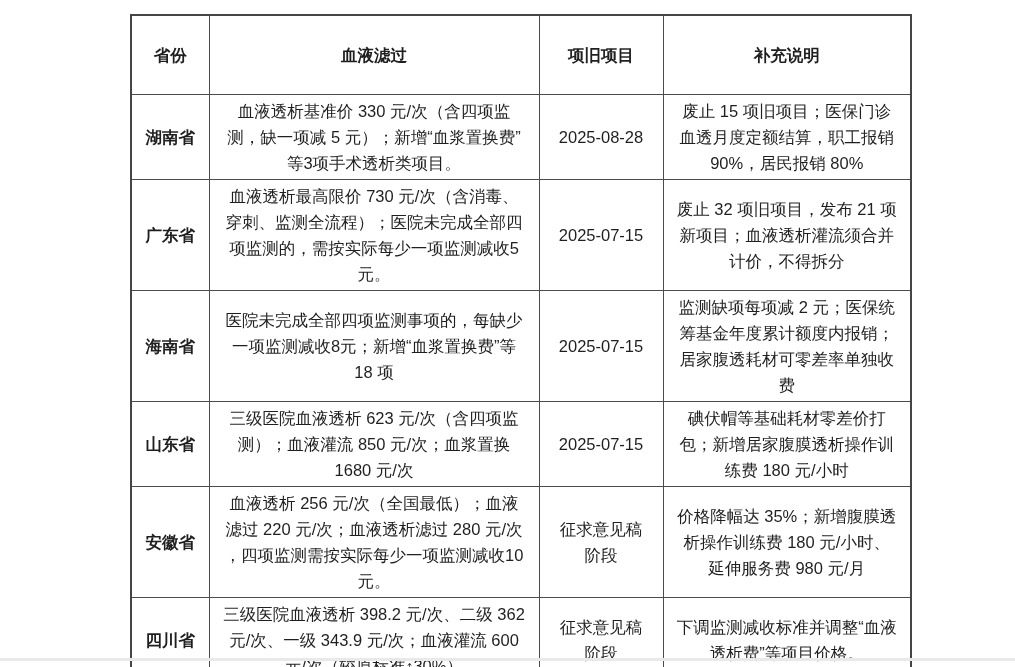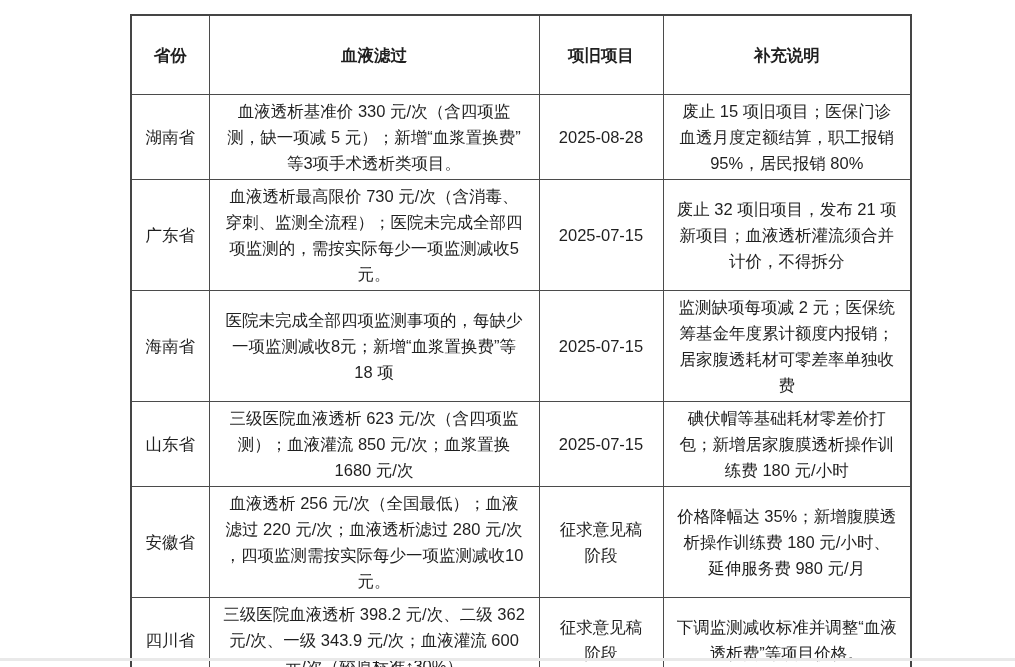--- a/index.html
+++ b/index.html
@@ -42,21 +42,21 @@
   }
   thead tr { height: 79px; }
   tbody tr:nth-child(1) { height: 85px; }
   tbody tr:nth-child(2) { height: 77px; }
   tbody tr:nth-child(3) { height: 78px; }
   tbody tr:nth-child(4) { height: 78px; }
   tbody tr:nth-child(5) { height: 78px; }
   tbody tr:nth-child(6) { height: 78px; }
   tbody tr:nth-child(7) { height: 83px; }
   th { font-weight: bold; }
-  td.province { font-weight: normal; margin-left: 28px; }
+  td.province { font-weight: bold; margin-left: 28px; }
   col.c-province { width: 78px; }
   col.c-adjust   { width: 330px; }
   col.c-time     { width: 124px; }
   col.c-notes    { width: 248px; }
   .bottom-streak {
     position: absolute;
     left: 0px;
     top: 658px;
     width: 1015px;
     height: 3px;
@@ -81,21 +81,21 @@
           <th>血液滤过</th>
           <th>项旧项目</th>
           <th>补充说明</th>
         </tr>
       </thead>
       <tbody>
         <tr>
           <td class="province">湖南省</td>
           <td>血液透析基准价 330 元/次（含四项监测，缺一项减 5 元）；新增“血浆置换费”等3项手术透析类项目。</td>
           <td>2025-08-28</td>
-          <td>废止 15 项旧项目；医保门诊血透月度定额结算，职工报销 95%，居民报销 80%</td>
+          <td>废止 15 项旧项目；医保门诊血透月度定额结算，职工报销 90%，居民报销 80%</td>
         </tr>
         <tr>
           <td class="province">广东省</td>
           <td>血液透析最高限价 730 元/次（含消毒、穿刺、监测全流程）；医院未完成全部四项监测的，需按实际每少一项监测减收5元。</td>
           <td>2025-07-15</td>
           <td>废止 32 项旧项目，发布 21 项新项目；血液透析灌流须合并计价，不得拆分</td>
         </tr>
         <tr>
           <td class="province">海南省</td>
           <td>医院未完成全部四项监测事项的，每缺少一项监测减收8元；新增“血浆置换费”等 18 项</td>

